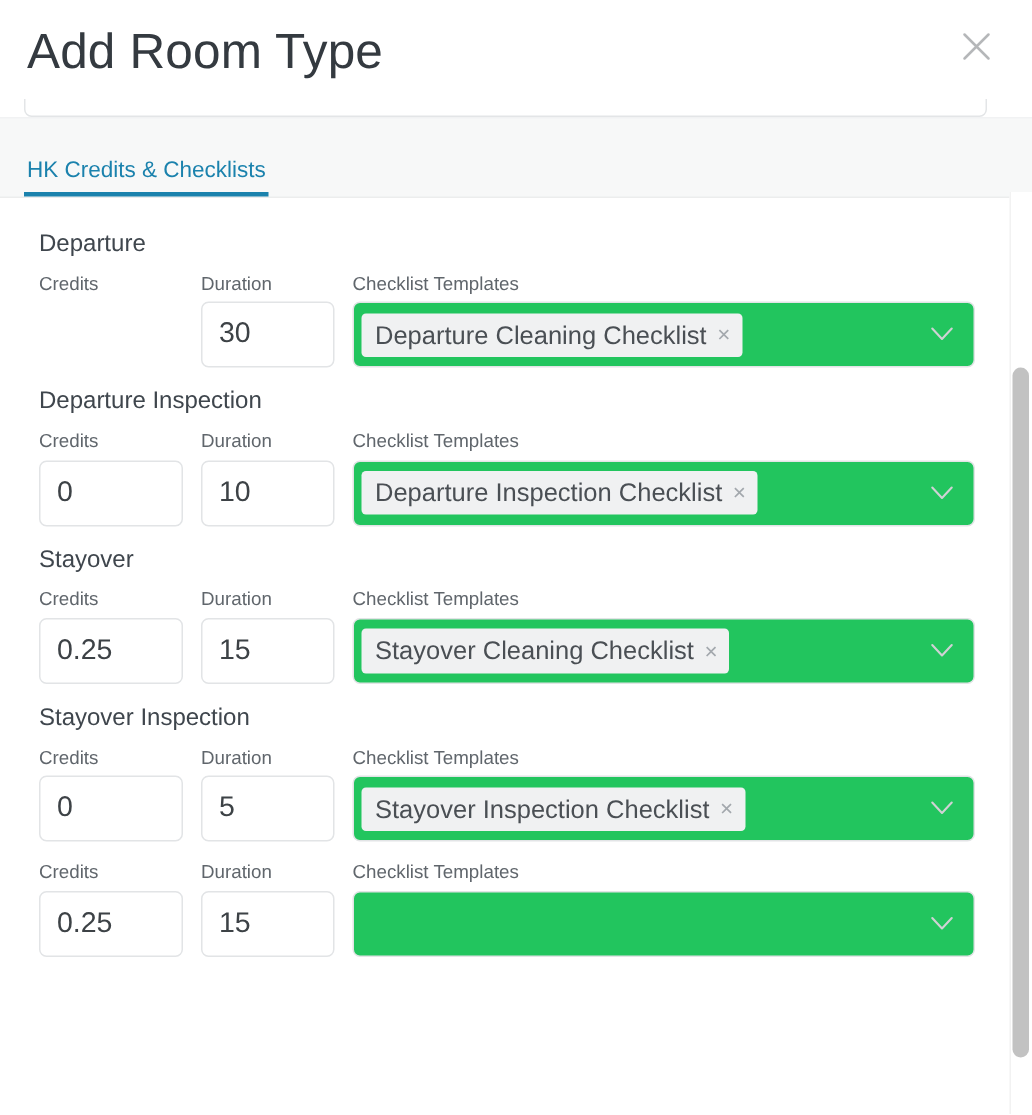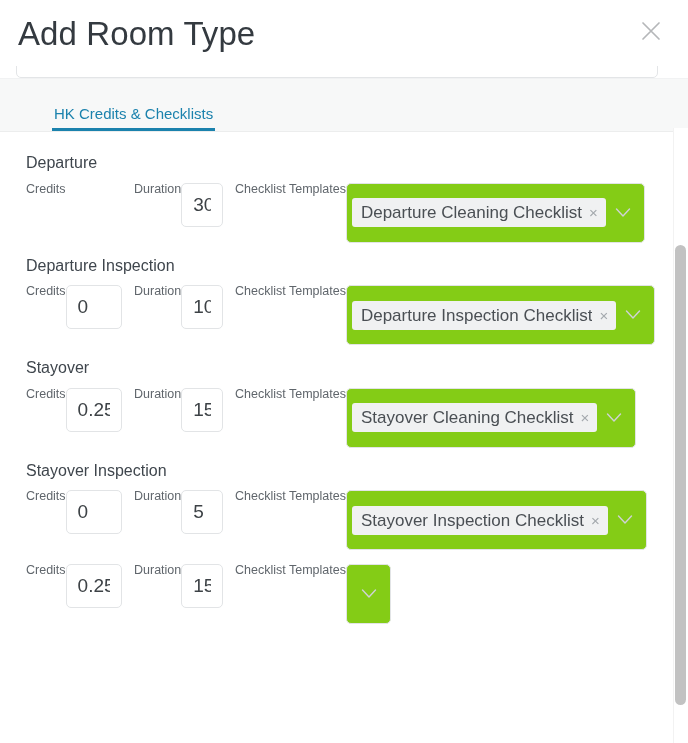--- a/index.html
+++ b/index.html
@@ -84,21 +84,20 @@
   .tab {
     position: relative;
     padding: 0 2px 8px 2px;
     font-size: 15px;
     color: #1b82ad;
     cursor: pointer;
     line-height: 1.2;
     background: transparent;
     border: none;
     font-family: inherit;
-    margin-left: 36px;
   }
   .tab.active::after {
     content: "";
     position: absolute;
     left: 0; right: 0; bottom: 0;
     height: 3px;
     background: #1b82ad;
   }
 
   
@@ -120,21 +119,21 @@
     margin: 0 0 11px 0;
     line-height: 1.1;
   }
 
   .field-row {
     display: flex;
     align-items: flex-start;
     gap: 12px;
   }
 
-  .field { display: flex; }
+  .field { display: flex; flex-direction: column; }
   .field.credits  { width: 96px; flex: 0 0 96px; }
   .field.duration { width: 89px; flex: 0 0 89px; }
   .field.templates { flex: 1 1 auto; min-width: 0; }
 
   .field-label {
     font-size: 12.5px;
     color: #60666c;
     margin-bottom: 5px;
     line-height: 1.1;
     white-space: nowrap;
@@ -148,24 +147,24 @@
     font-size: 19px;
     color: #3d4246;
     padding: 0 11px;
     font-family: inherit;
     width: 100%;
     outline: none;
   }
 
   .select-box {
     position: relative;
-    height: 60px;
+    height: 44px;
     border: 1px solid #e2e4e6;
     border-radius: 5px;
-    background: #84cc16;
+    background: #22c55e;
     display: flex;
     align-items: center;
     padding: 0 38px 0 5px;
     cursor: pointer;
   }
 
   .chip {
     display: inline-flex;
     align-items: center;
     gap: 7px;

